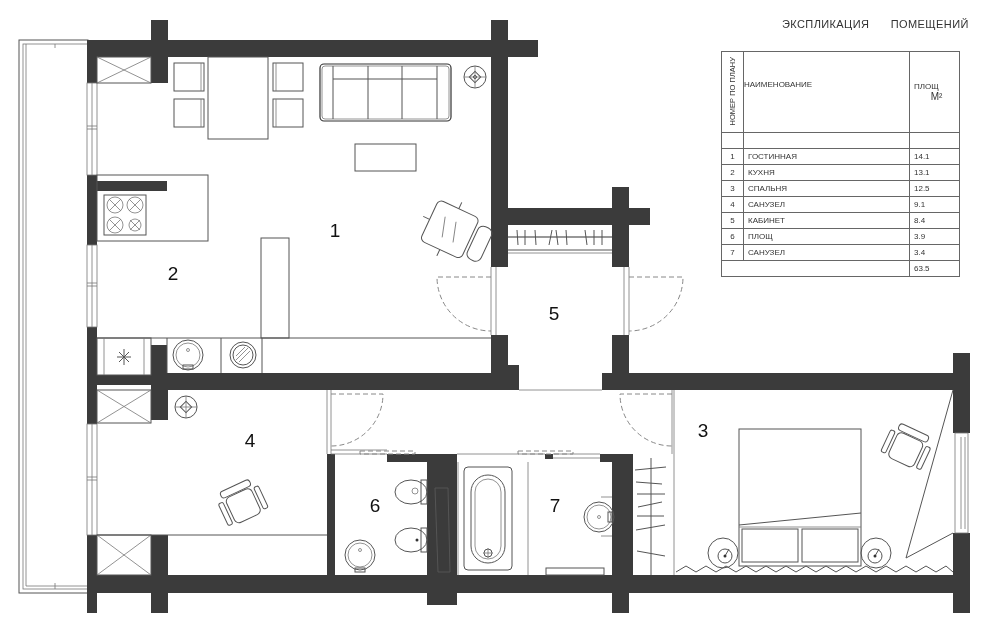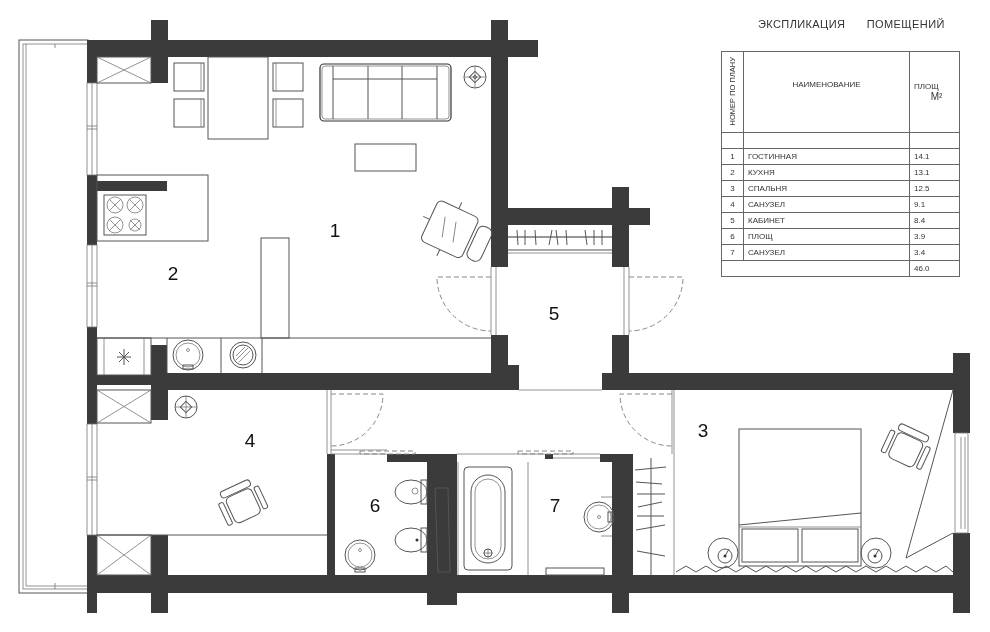--- a/index.html
+++ b/index.html
@@ -6,31 +6,31 @@
   body { width:990px; height:632px; position:relative; overflow:hidden;
          font-family:"Liberation Sans", sans-serif; color:#222; }
   #plan { position:absolute; left:0; top:0; width:990px; height:632px; }
   .wall { fill:#3b3b3b; }
   .ln { fill:none; stroke:#555; stroke-width:1; }
   .ln2 { fill:none; stroke:#333; stroke-width:1.2; }
   .thin { fill:none; stroke:#777; stroke-width:0.8; }
   .dash { fill:none; stroke:#888; stroke-width:1; stroke-dasharray:5 3; }
   .win { fill:#fff; stroke:#777; stroke-width:0.8; }
   .room-num { font-family:"Liberation Sans", sans-serif; font-size:19px; fill:#111; }
-  .expl-title { position:absolute; left:758px; top:18px; font-size:11px; letter-spacing:0.4px; color:#333; }
+  .expl-title { position:absolute; left:782px; top:18px; font-size:11px; letter-spacing:0.4px; color:#333; }
   .expl-title span { margin-right:18px; }
   table.expl { position:absolute; left:721px; top:51px; border-collapse:collapse;
                font-size:8px; color:#333; }
   table.expl td, table.expl th { border:1px solid #666; padding:0; font-weight:normal; }
   .c-num { width:21px; text-align:center; }
   .c-name { width:161px; text-align:left; padding-left:4px !important; }
   .c-area { width:45px; text-align:left; padding-left:4px !important; }
   .hdr-row th { height:80px; vertical-align:middle; }
   .vert { writing-mode:vertical-rl; transform:rotate(180deg); font-size:7.5px; white-space:nowrap; display:inline-block; }
-  .hdr-name { text-align:center; padding-left:0 !important; vertical-align:top !important; }
+  .hdr-name { text-align:left; padding-left:0 !important; vertical-align:top !important; }
   .hdr-name span { display:block; margin-top:28px; }
   .hdr-area span { display:block; }
   .hdr-area .unit { text-align:center; font-size:10px; }
   .empty-row td { height:15px; }
   .data-row td { height:15px; }
 </style>
 </head>
 <body>
 
 <svg id="plan" viewBox="0 0 990 632" xmlns="http://www.w3.org/2000/svg">
@@ -427,16 +427,16 @@
     <td class="c-name">ПЛОЩ</td>
     <td class="c-area">3.9</td>
   </tr>
   <tr class="data-row">
     <td class="c-num">7</td>
     <td class="c-name">САНУЗЕЛ</td>
     <td class="c-area">3.4</td>
   </tr>
   <tr class="data-row">
     <td colspan="2"></td>
-    <td class="c-area">46.0</td>
+    <td class="c-area">63.5</td>
   </tr>
 </tbody>
   </table>
 
 </body></html>

